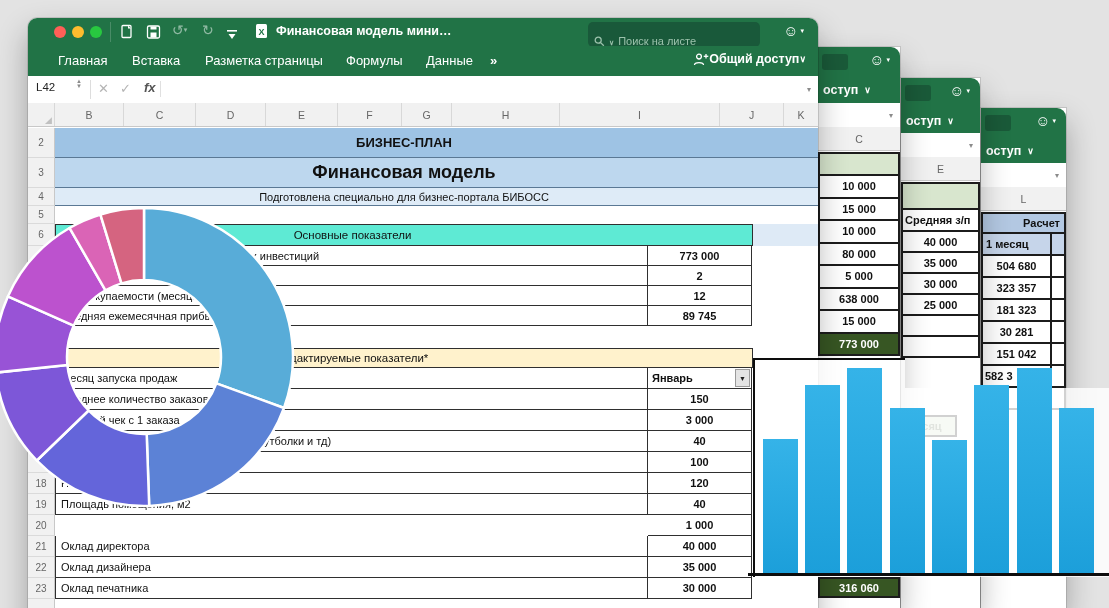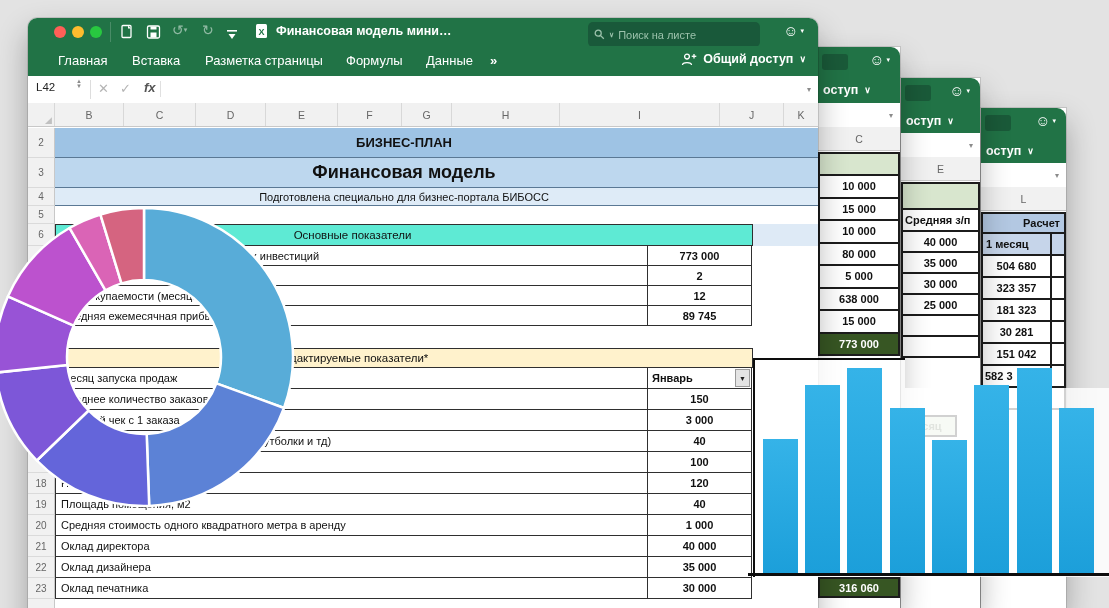--- a/index.html
+++ b/index.html
@@ -7,28 +7,28 @@
   .abs{position:absolute;}
   .win{position:absolute;background:#fff;box-shadow:0 14px 30px rgba(0,0,0,.30),0 0 0 1px rgba(0,0,0,.12);}
   
   .tbar{position:absolute;left:0;top:0;right:0;height:28px;background:#217346;}
   .main-tbar{border-radius:9px 9px 0 0;}
   .strip-tbar{border-radius:0 9px 0 0;height:30px;}
   .light{position:absolute;top:8px;width:12px;height:12px;border-radius:50%;}
   .tico{position:absolute;top:6px;color:#fff;}
   .dim{opacity:.5;}
   .doc-title{position:absolute;top:6px;color:#fff;font-size:12.5px;font-weight:bold;white-space:nowrap;}
-  .searchbox{position:absolute;top:4px;height:25px;background:#19593a;border-radius:5px;display:flex;align-items:center;padding:0 6px;color:#9cc2ac;font-size:11px;gap:4px;}
+  .searchbox{position:absolute;top:4px;height:25px;background:#19593a;border-radius:5px;display:flex;align-items:flex-end;padding:0 6px;color:#9cc2ac;font-size:11px;gap:4px;}
   .smiley{position:absolute;top:5px;color:#fff;font-size:15px;line-height:16px;}
   .smiley .dn{font-size:7px;vertical-align:3px;margin-left:2px;}
   .mini-search{position:absolute;left:4px;top:7px;width:26px;height:16px;background:#1a5a39;border-radius:3px;}
   
   .ribbon{position:absolute;left:0;top:28px;right:0;height:30px;background:#217346;}
   .tab{position:absolute;top:7px;color:#fff;font-size:13px;white-space:nowrap;}
-  .share{position:absolute;right:12px;top:6px;color:#fff;font-size:12.5px;font-weight:bold;display:flex;align-items:center;gap:6px;}
+  .share{position:absolute;right:12px;top:6px;color:#fff;font-size:12.5px;font-weight:bold;display:flex;align-items:center;}
   .strip-rib{position:absolute;left:0;right:0;background:#217346;color:#fff;font-size:12.5px;font-weight:bold;display:flex;align-items:center;gap:6px;padding-left:5px;}
   .chev{font-size:9px;font-weight:bold;}
   
   .fbar{position:absolute;left:0;right:0;background:#fff;border-bottom:1px solid #c9c9c9;}
   .main-fbar{top:58px;height:27px;}
   .namebox{position:absolute;left:8px;top:5px;font-size:11.5px;color:#222;}
   .stepper{position:absolute;left:48px;top:3px;color:#8a8a8a;font-size:6px;line-height:5px;text-align:center;}
   .fsep{position:absolute;left:62px;top:4px;bottom:4px;width:1px;background:#ddd;}
   .fx-x{position:absolute;left:70px;top:5px;color:#b4b4b4;font-size:13px;}
   .fx-v{position:absolute;left:92px;top:5px;color:#b4b4b4;font-size:13px;}
@@ -374,21 +374,20 @@
         <div class="lbl">Наценка (в процентах)</div>
         <div class="val">120</div>
       </div>
       <div class="grow" style="top:391px;height:21px;">
         <div class="rn">19</div>
         <div class="lbl">Площадь помещения, м2</div>
         <div class="val">40</div>
       </div>
       <div class="grow" style="top:412px;height:21px;">
         <div class="rn">20</div>
-        <div class="lbl">Средняя стоимость одного квадратного метра в аренду</div>
         <div class="val">1 000</div>
       </div>
       <div class="grow" style="top:433px;height:21px;">
         <div class="rn">21</div>
         <div class="lbl">Оклад директора</div>
         <div class="val">40 000</div>
       </div>
       <div class="grow" style="top:454px;height:21px;">
         <div class="rn">22</div>
         <div class="lbl">Оклад дизайнера</div>

